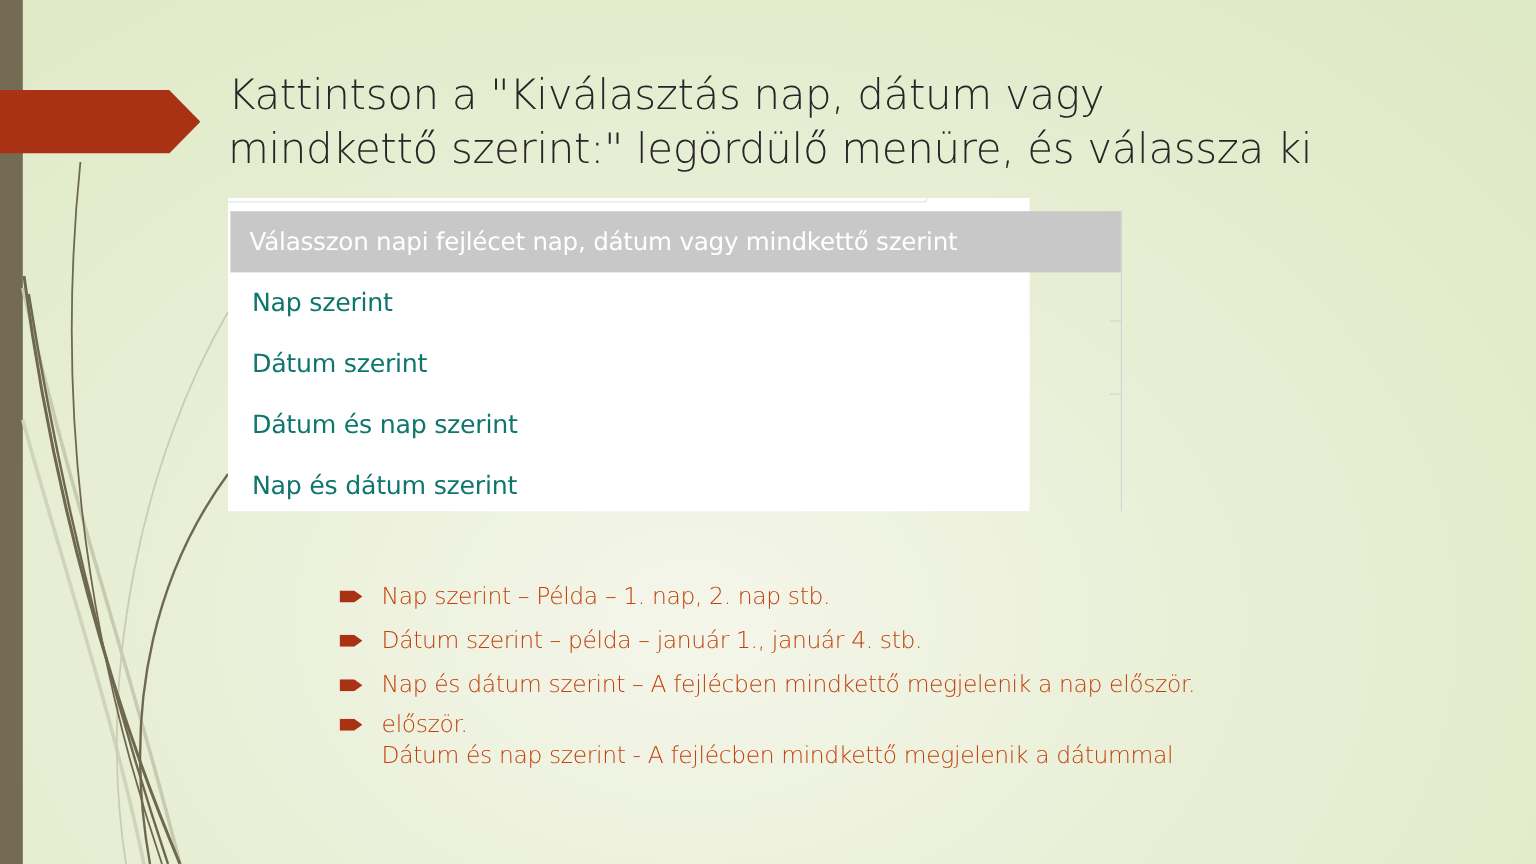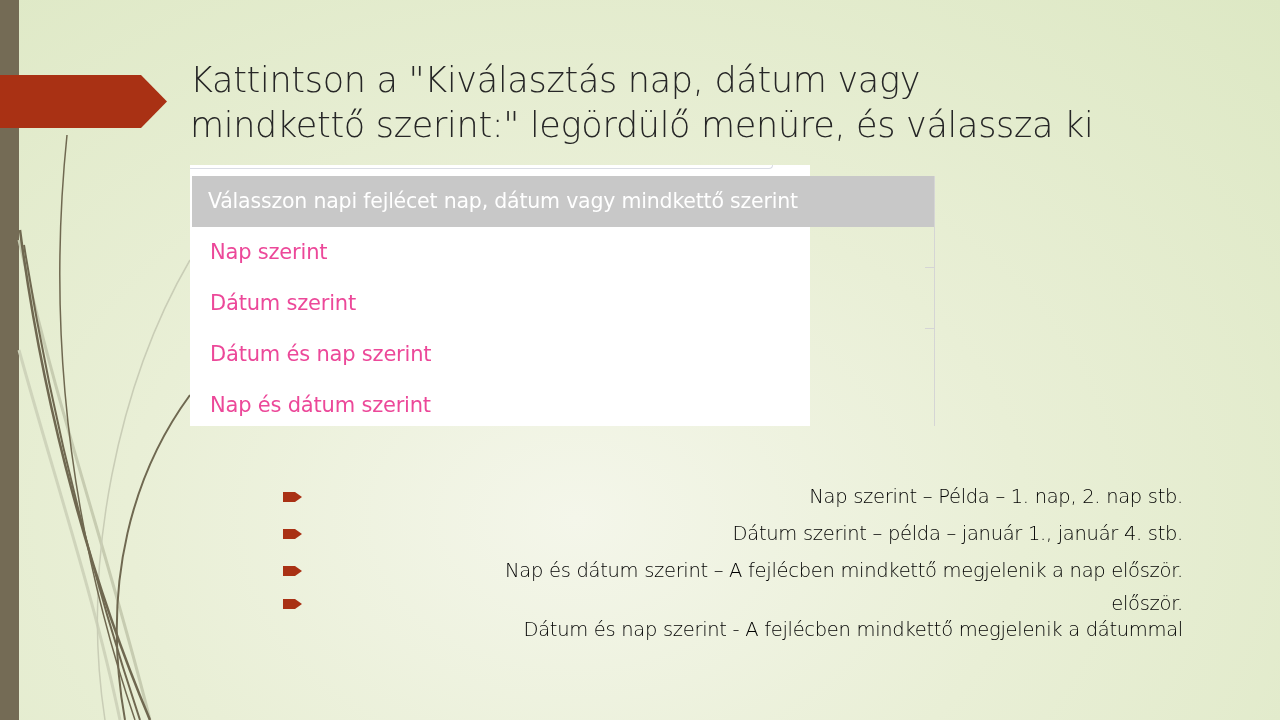--- a/index.html
+++ b/index.html
@@ -15,49 +15,49 @@
       position: absolute; left: 0; top: 75px; width: 167px; height: 53px;
     }
     .swooshes { position: absolute; left: 0; top: 0; width: 260px; height: 720px; }
     .title {
       position: absolute; left: 190px; top: 58px; width: 1070px;
       font-family: "DejaVu Sans", sans-serif; font-weight: 300;
       font-size: 35px; line-height: 45px; color: #262626; letter-spacing: -0.3px;
     }
     .title span { display: block; white-space: nowrap; }
     .dropdown-shot {
-      position: absolute; left: 190px; top: 165px; width: 620px; height: 261px;
+      position: absolute; left: 190px; top: 165px; width: 668px; height: 261px;
       background: #ffffff;
     }
     .shot-topline {
       position: absolute; left: 0; top: 0; width: 582px; height: 3px;
       border-bottom: 1px solid #d9dce3; border-right: 1px solid #d9dce3;
       border-bottom-right-radius: 6px;
     }
     .dropdown-list {
       position: absolute; left: 2px; top: 11px; width: 742px; height: 250px;
       border-right: 1px solid #d5d5d5;
     }
     .dropdown-header {
       height: 51px; background: #c8c8c8; color: #ffffff;
       font-family: "DejaVu Sans", sans-serif; font-size: 20.5px; line-height: 51px;
       padding-left: 16px; white-space: nowrap; overflow: hidden; letter-spacing: -0.2px;
     }
     .dropdown-option {
       height: 51px; line-height: 51px; padding-left: 18px;
-      font-family: "DejaVu Sans", sans-serif; font-size: 21px; color: #ec4899;
+      font-family: "DejaVu Sans", sans-serif; font-size: 21px; color: #0f766e;
       letter-spacing: -0.2px;
     }
     .side-tick {
       position: absolute; right: -1px; width: 10px; height: 1px; background: #d5d5d5;
     }
     .bullets {
       position: absolute; left: 283px; top: 484px; width: 900px;
       font-family: "DejaVu Sans", sans-serif; font-weight: 300;
-      font-size: 19.5px; color: #000000; letter-spacing: -0.3px; text-align: right;
+      font-size: 19.5px; color: #c2410c; letter-spacing: -0.3px;
     }
     .bullet {
       position: relative; padding-left: 35px; margin-bottom: 11px; line-height: 26px;
     }
     .bullet-line { display: block; }
     .bullet-arrow {
       position: absolute; left: 0; top: 8px; width: 19px; height: 10px;
     }
   </style>
 </head>

